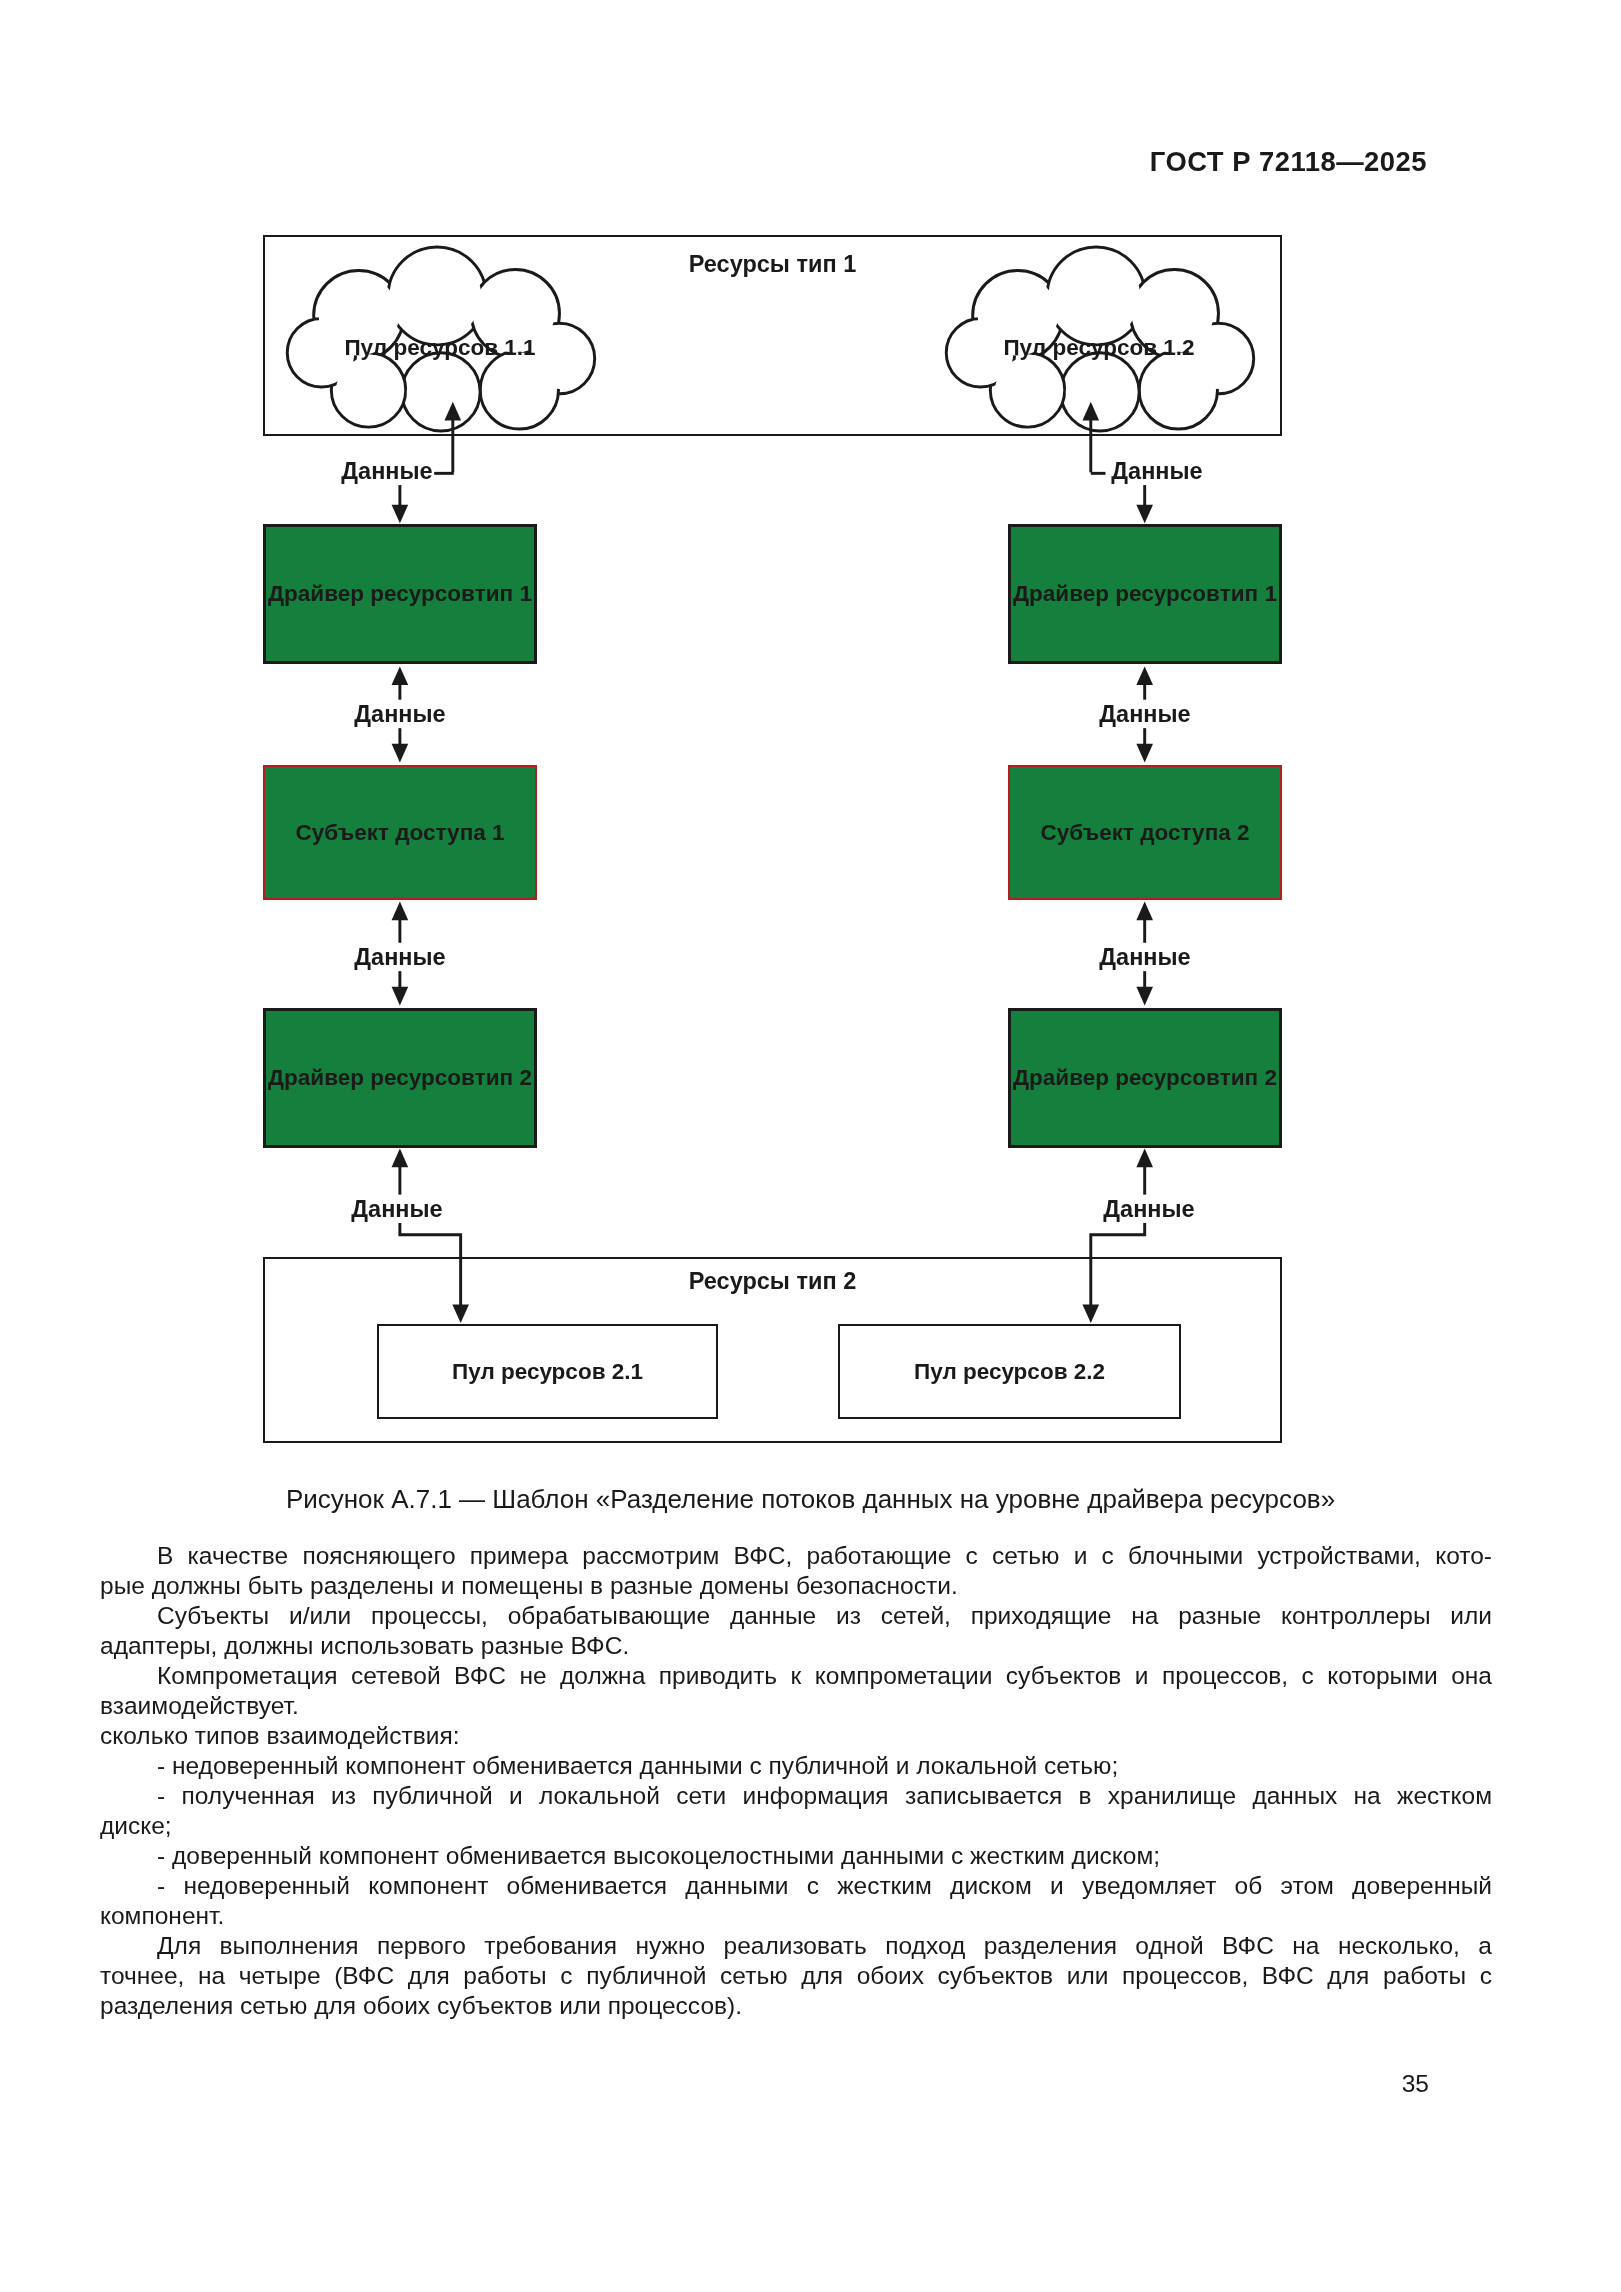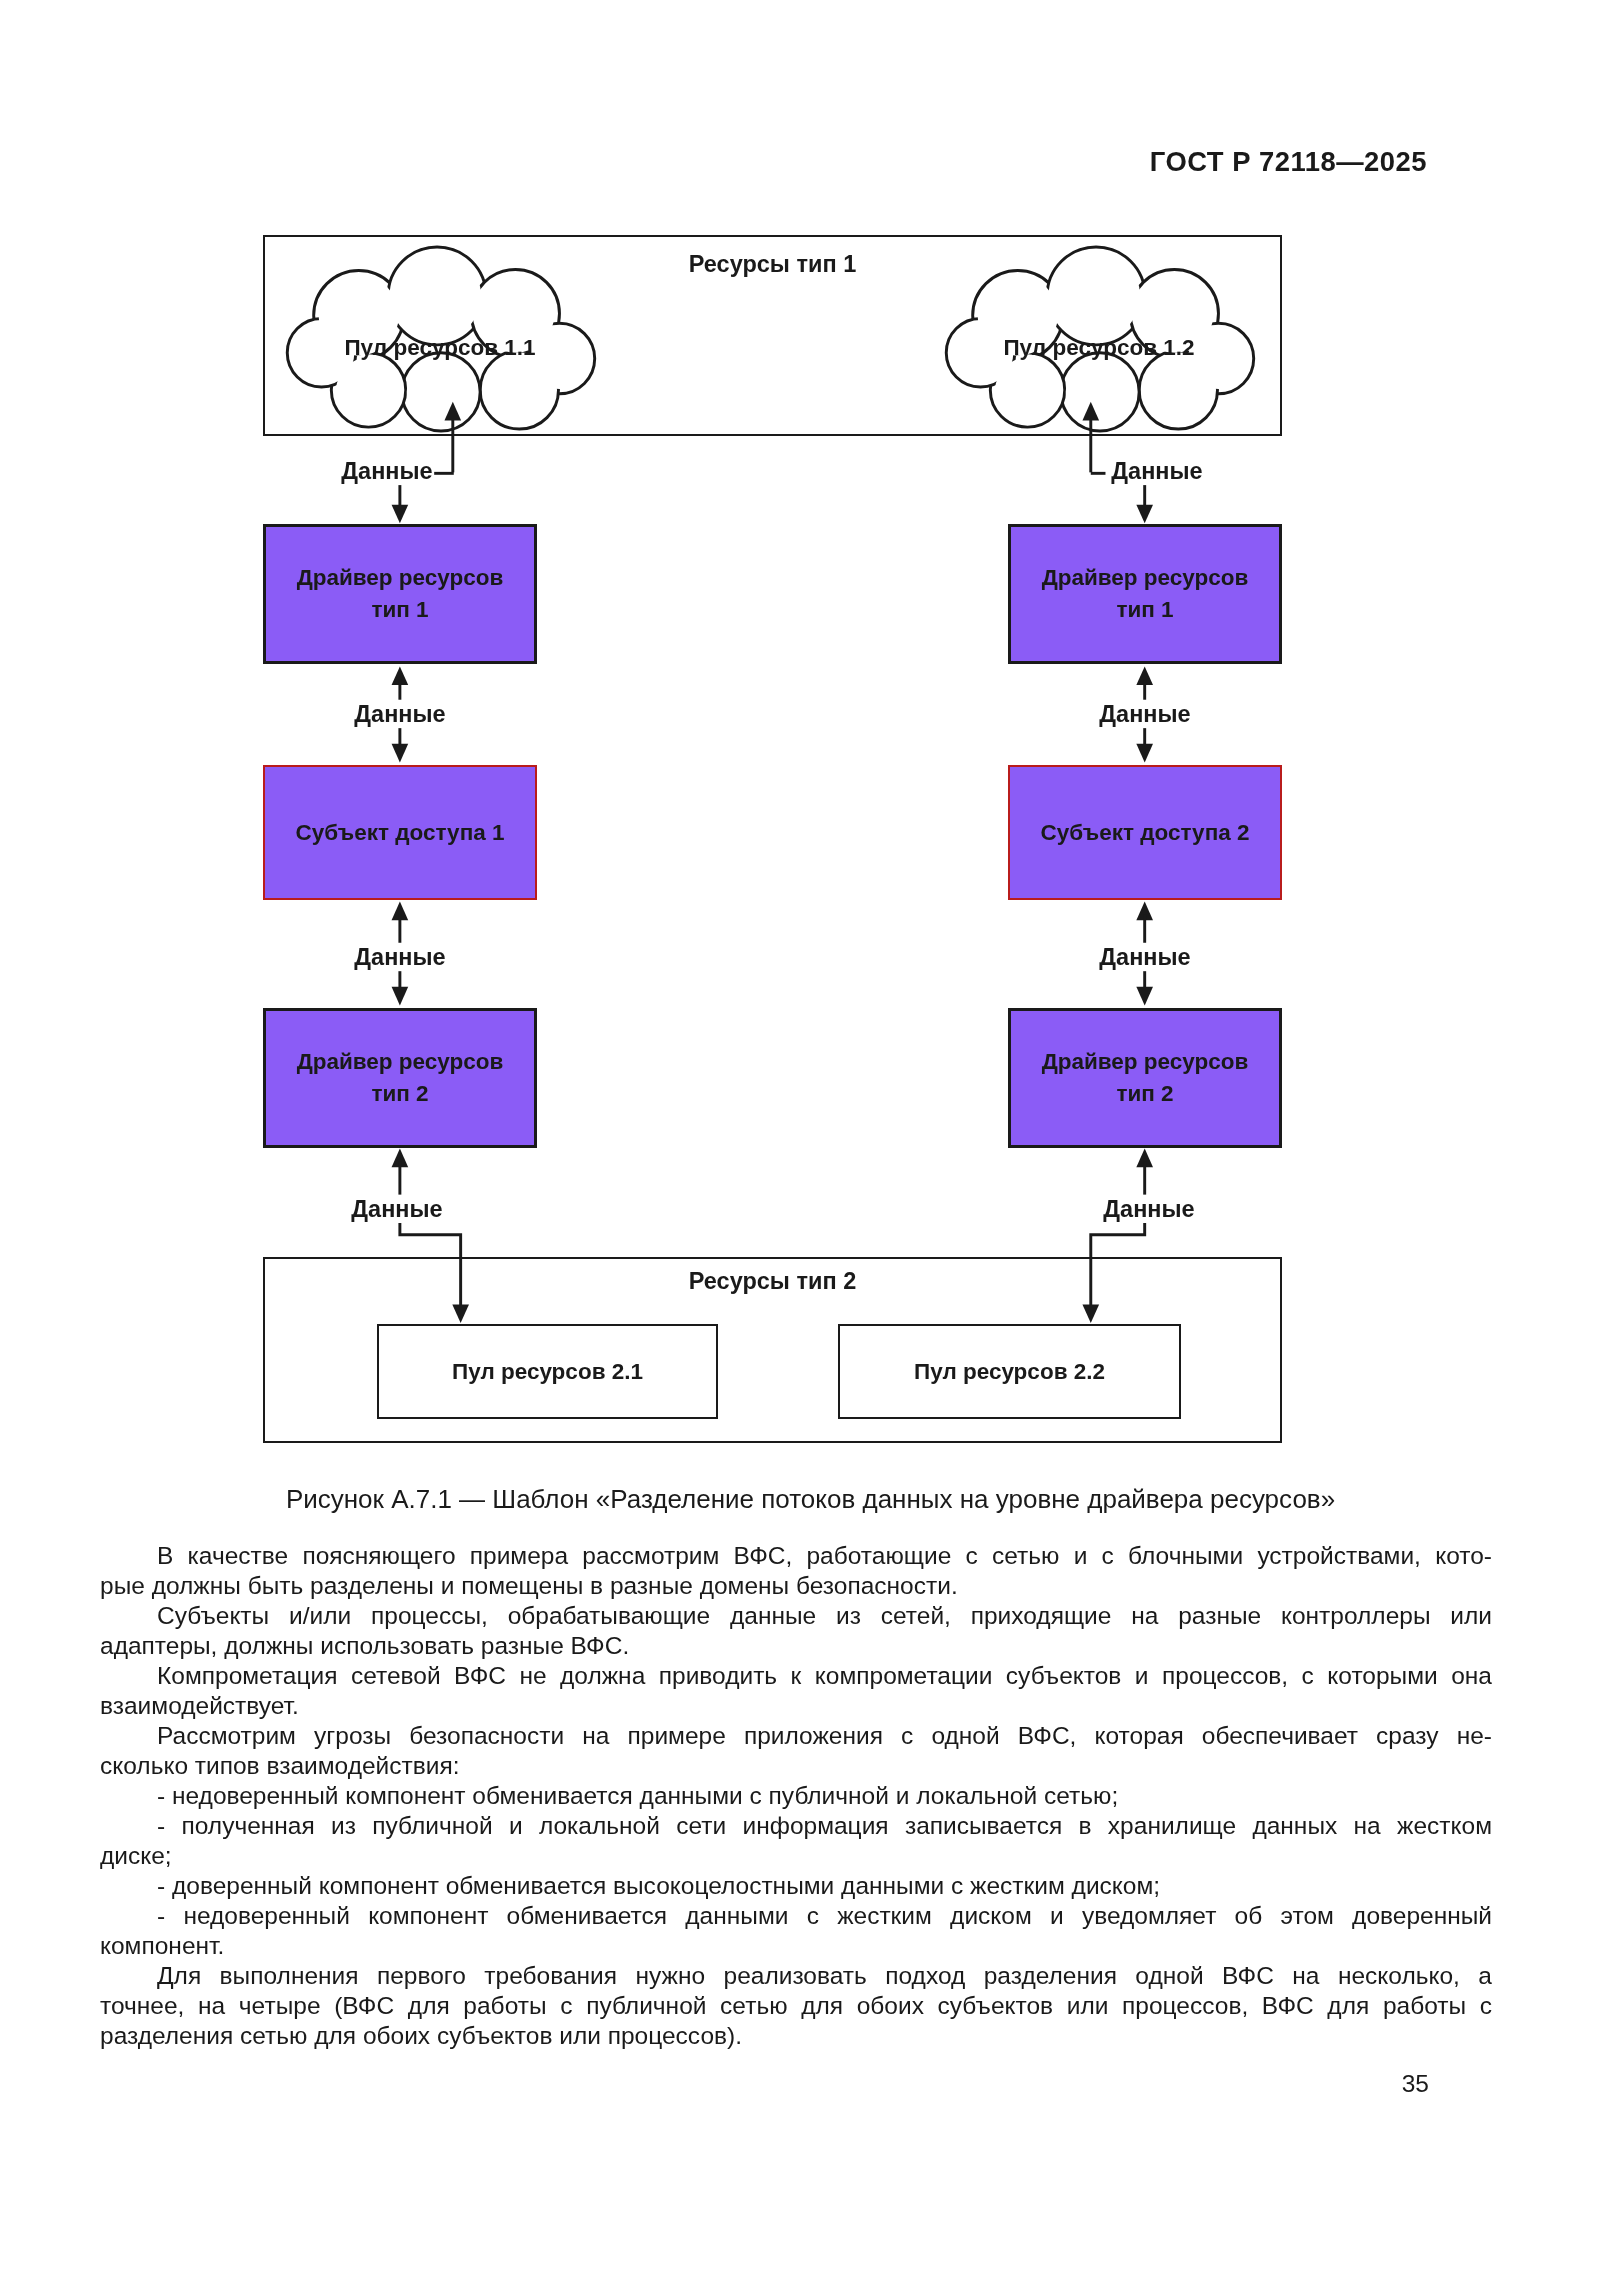--- a/index.html
+++ b/index.html
@@ -27,22 +27,22 @@
 
   .cloud-svg { position:absolute; width:316px; height:188px; }
   #cloud-left  { left:282px; top:245px; }
   #cloud-right { left:941px; top:245px; }
   .cloud-svg text {
     font-family:"Liberation Sans", sans-serif; font-size:23px; font-weight:bold;
     fill:#1a1a1a; text-anchor:middle;
   }
 
   .node-box {
-    position:absolute; box-sizing:border-box; background:#8b5cf6;
-    display:flex; flex-direction:column; align-items:center; justify-content:center;
+    position:absolute; box-sizing:border-box; background:#15803d;
+    display:flex; flex-direction:row; align-items:center; justify-content:center;
     text-align:center; font-size:22.5px; font-weight:bold; line-height:32px;
   }
   .thick { border:3.9px solid #1a1a1a; }
   .thin  { border:2px solid #b91c1c; }
   .colL  { left:263px;  width:274px; }
   .colR  { left:1008px; width:274px; }
   #drv1-l, #drv1-r { top:524px;  height:140px; }
   #subj-l, #subj-r { top:765px;  height:135px; }
   #drv2-l, #drv2-r { top:1008px; height:140px; }
 
@@ -220,21 +220,20 @@
     <div class="figure-caption">Рисунок А.7.1 — Шаблон «Разделение потоков данных на уровне драйвера ресурсов»</div>
   </div>
 
   <div class="body-text">
     <div class="bl ind just">В качестве поясняющего примера рассмотрим ВФС, работающие с сетью и с блочными устройствами, кото-</div>
     <div class="bl">рые должны быть разделены и помещены в разные домены безопасности.</div>
     <div class="bl ind just">Субъекты и/или процессы, обрабатывающие данные из сетей, приходящие на разные контроллеры или</div>
     <div class="bl">адаптеры, должны использовать разные ВФС.</div>
     <div class="bl ind just">Компрометация сетевой ВФС не должна приводить к компрометации субъектов и процессов, с которыми она</div>
     <div class="bl">взаимодействует.</div>
-    <div class="bl ind just">Рассмотрим угрозы безопасности на примере приложения с одной ВФС, которая обеспечивает сразу не-</div>
     <div class="bl">сколько типов взаимодействия:</div>
     <div class="bl ind">- недоверенный компонент обменивается данными с публичной и локальной сетью;</div>
     <div class="bl ind just">- полученная из публичной и локальной сети информация записывается в хранилище данных на жестком</div>
     <div class="bl">диске;</div>
     <div class="bl ind">- доверенный компонент обменивается высокоцелостными данными с жестким диском;</div>
     <div class="bl ind just">- недоверенный компонент обменивается данными с жестким диском и уведомляет об этом доверенный</div>
     <div class="bl">компонент.</div>
     <div class="bl ind just">Для выполнения первого требования нужно реализовать подход разделения одной ВФС на несколько, а</div>
     <div class="bl just">точнее, на четыре (ВФС для работы с публичной сетью для обоих субъектов или процессов, ВФС для работы с</div>
     <div class="bl">разделения сетью для обоих субъектов или процессов).</div>

